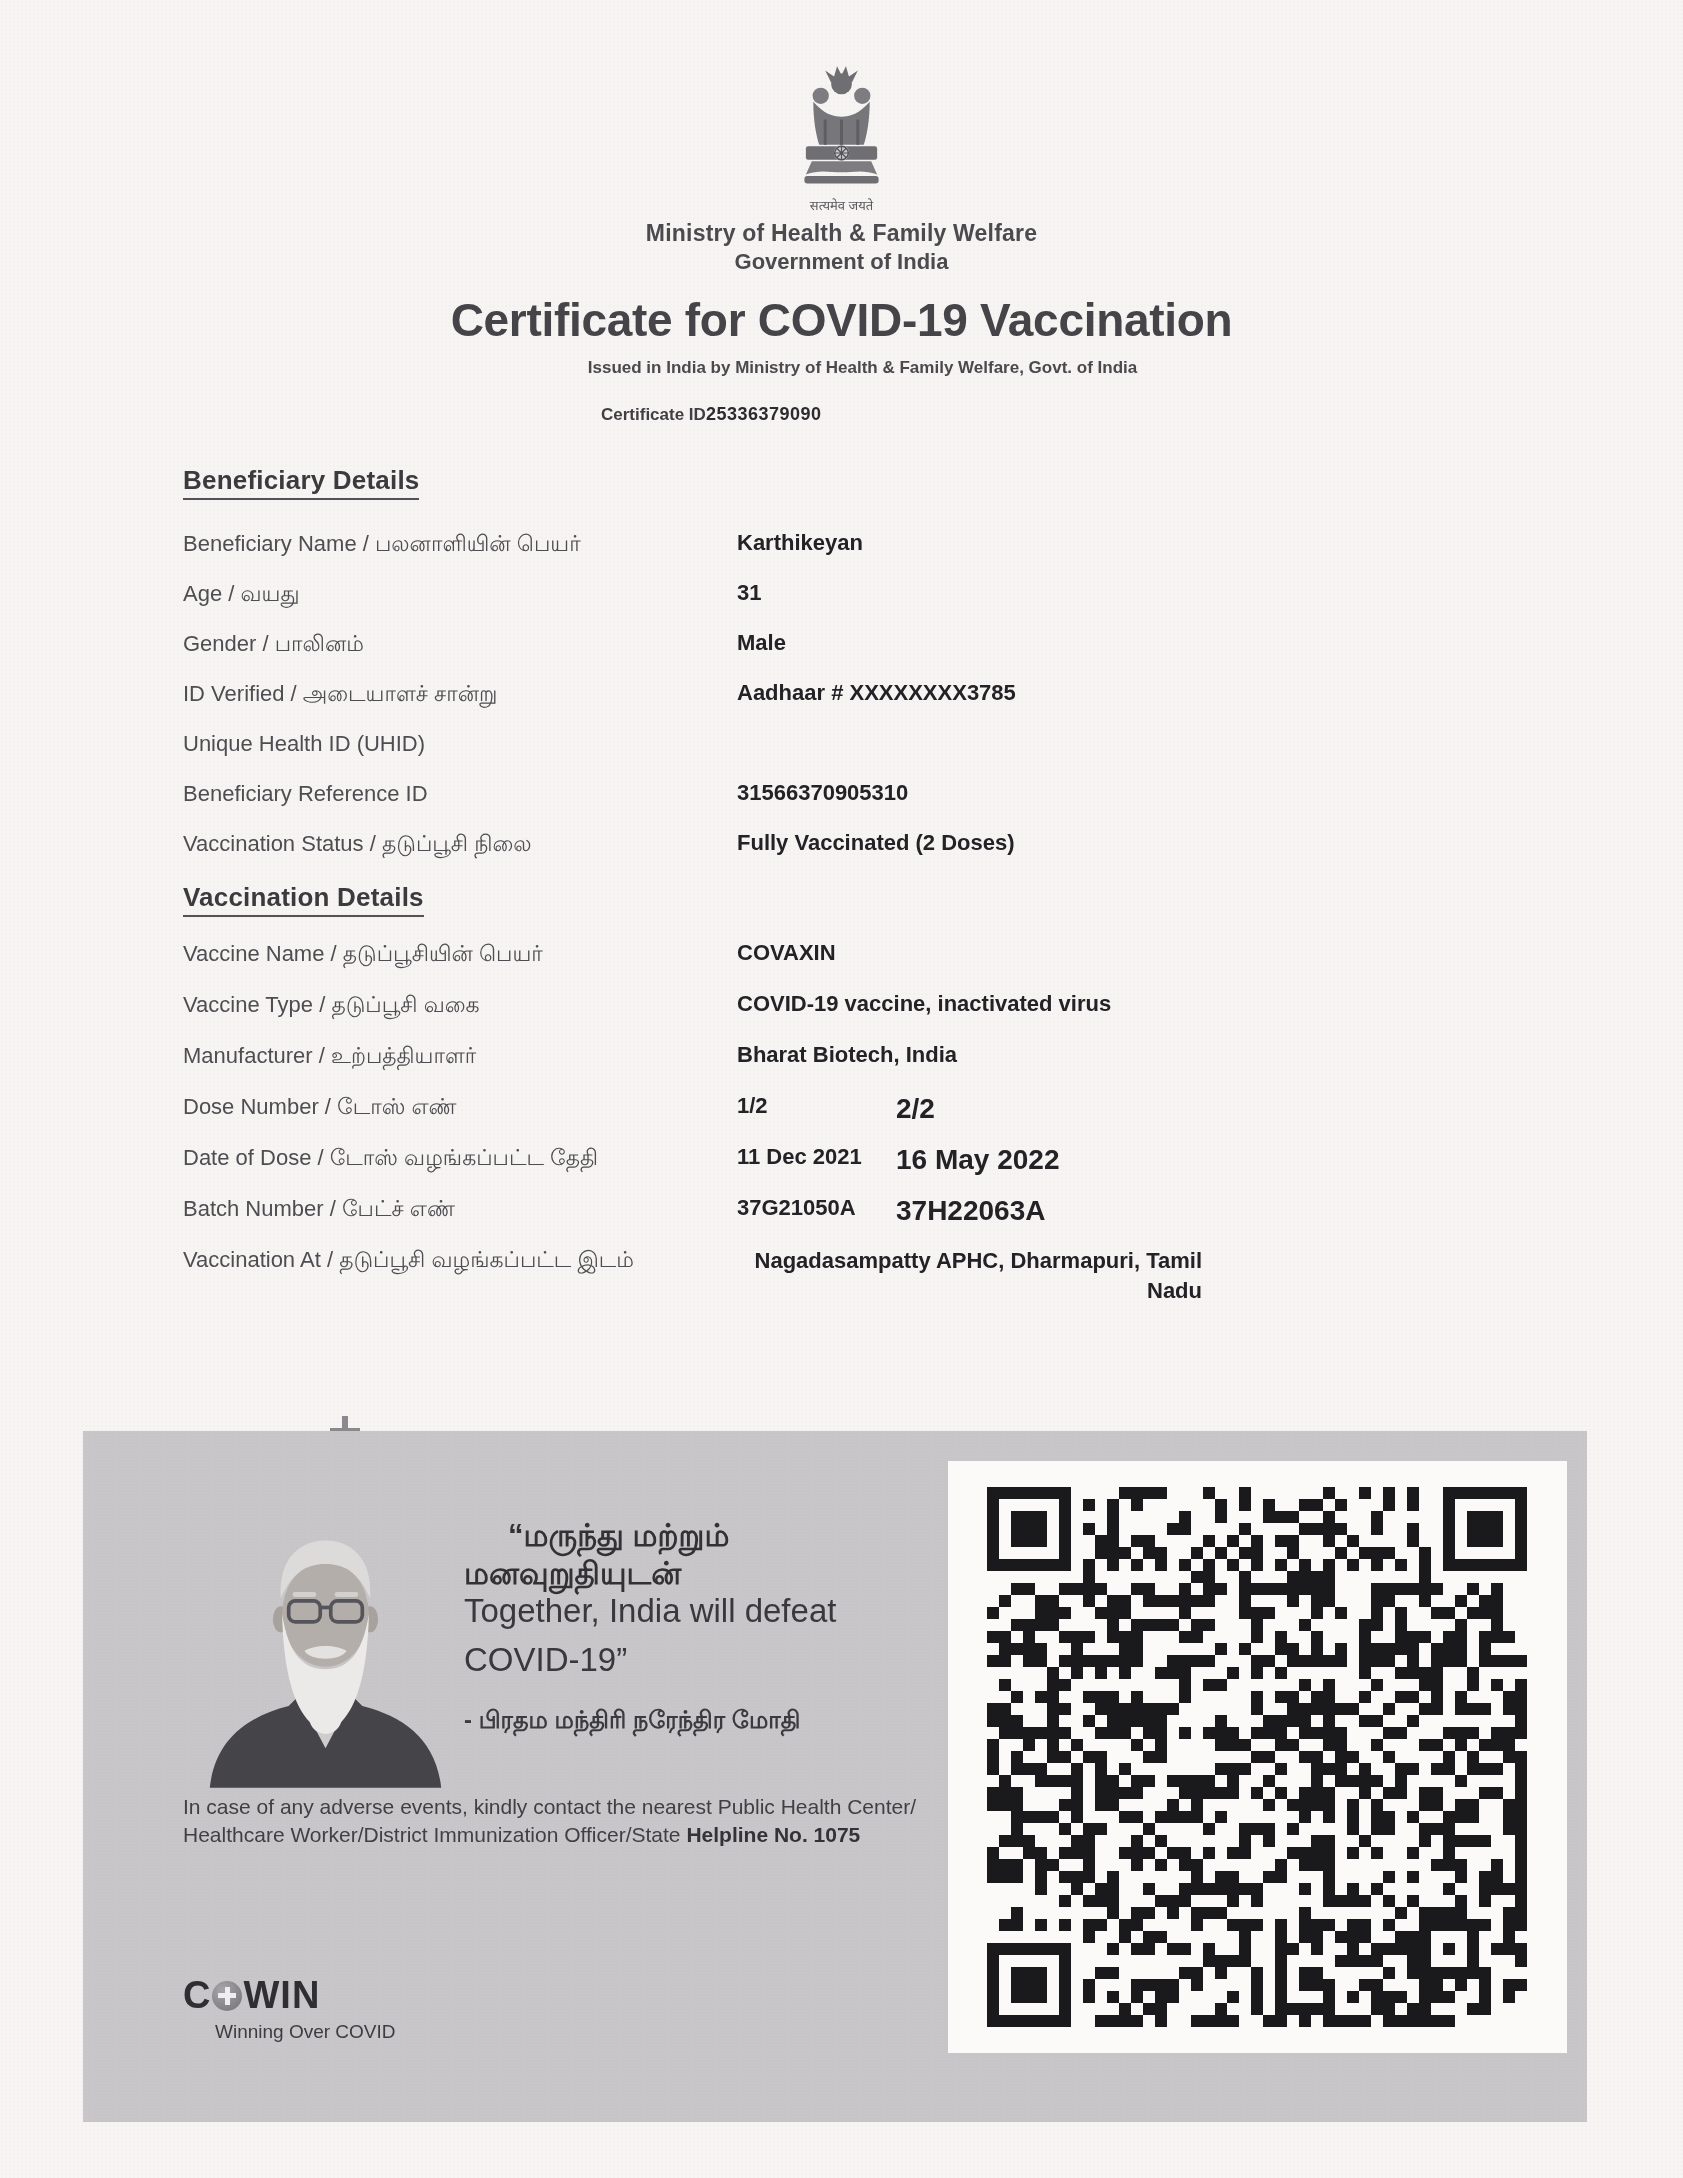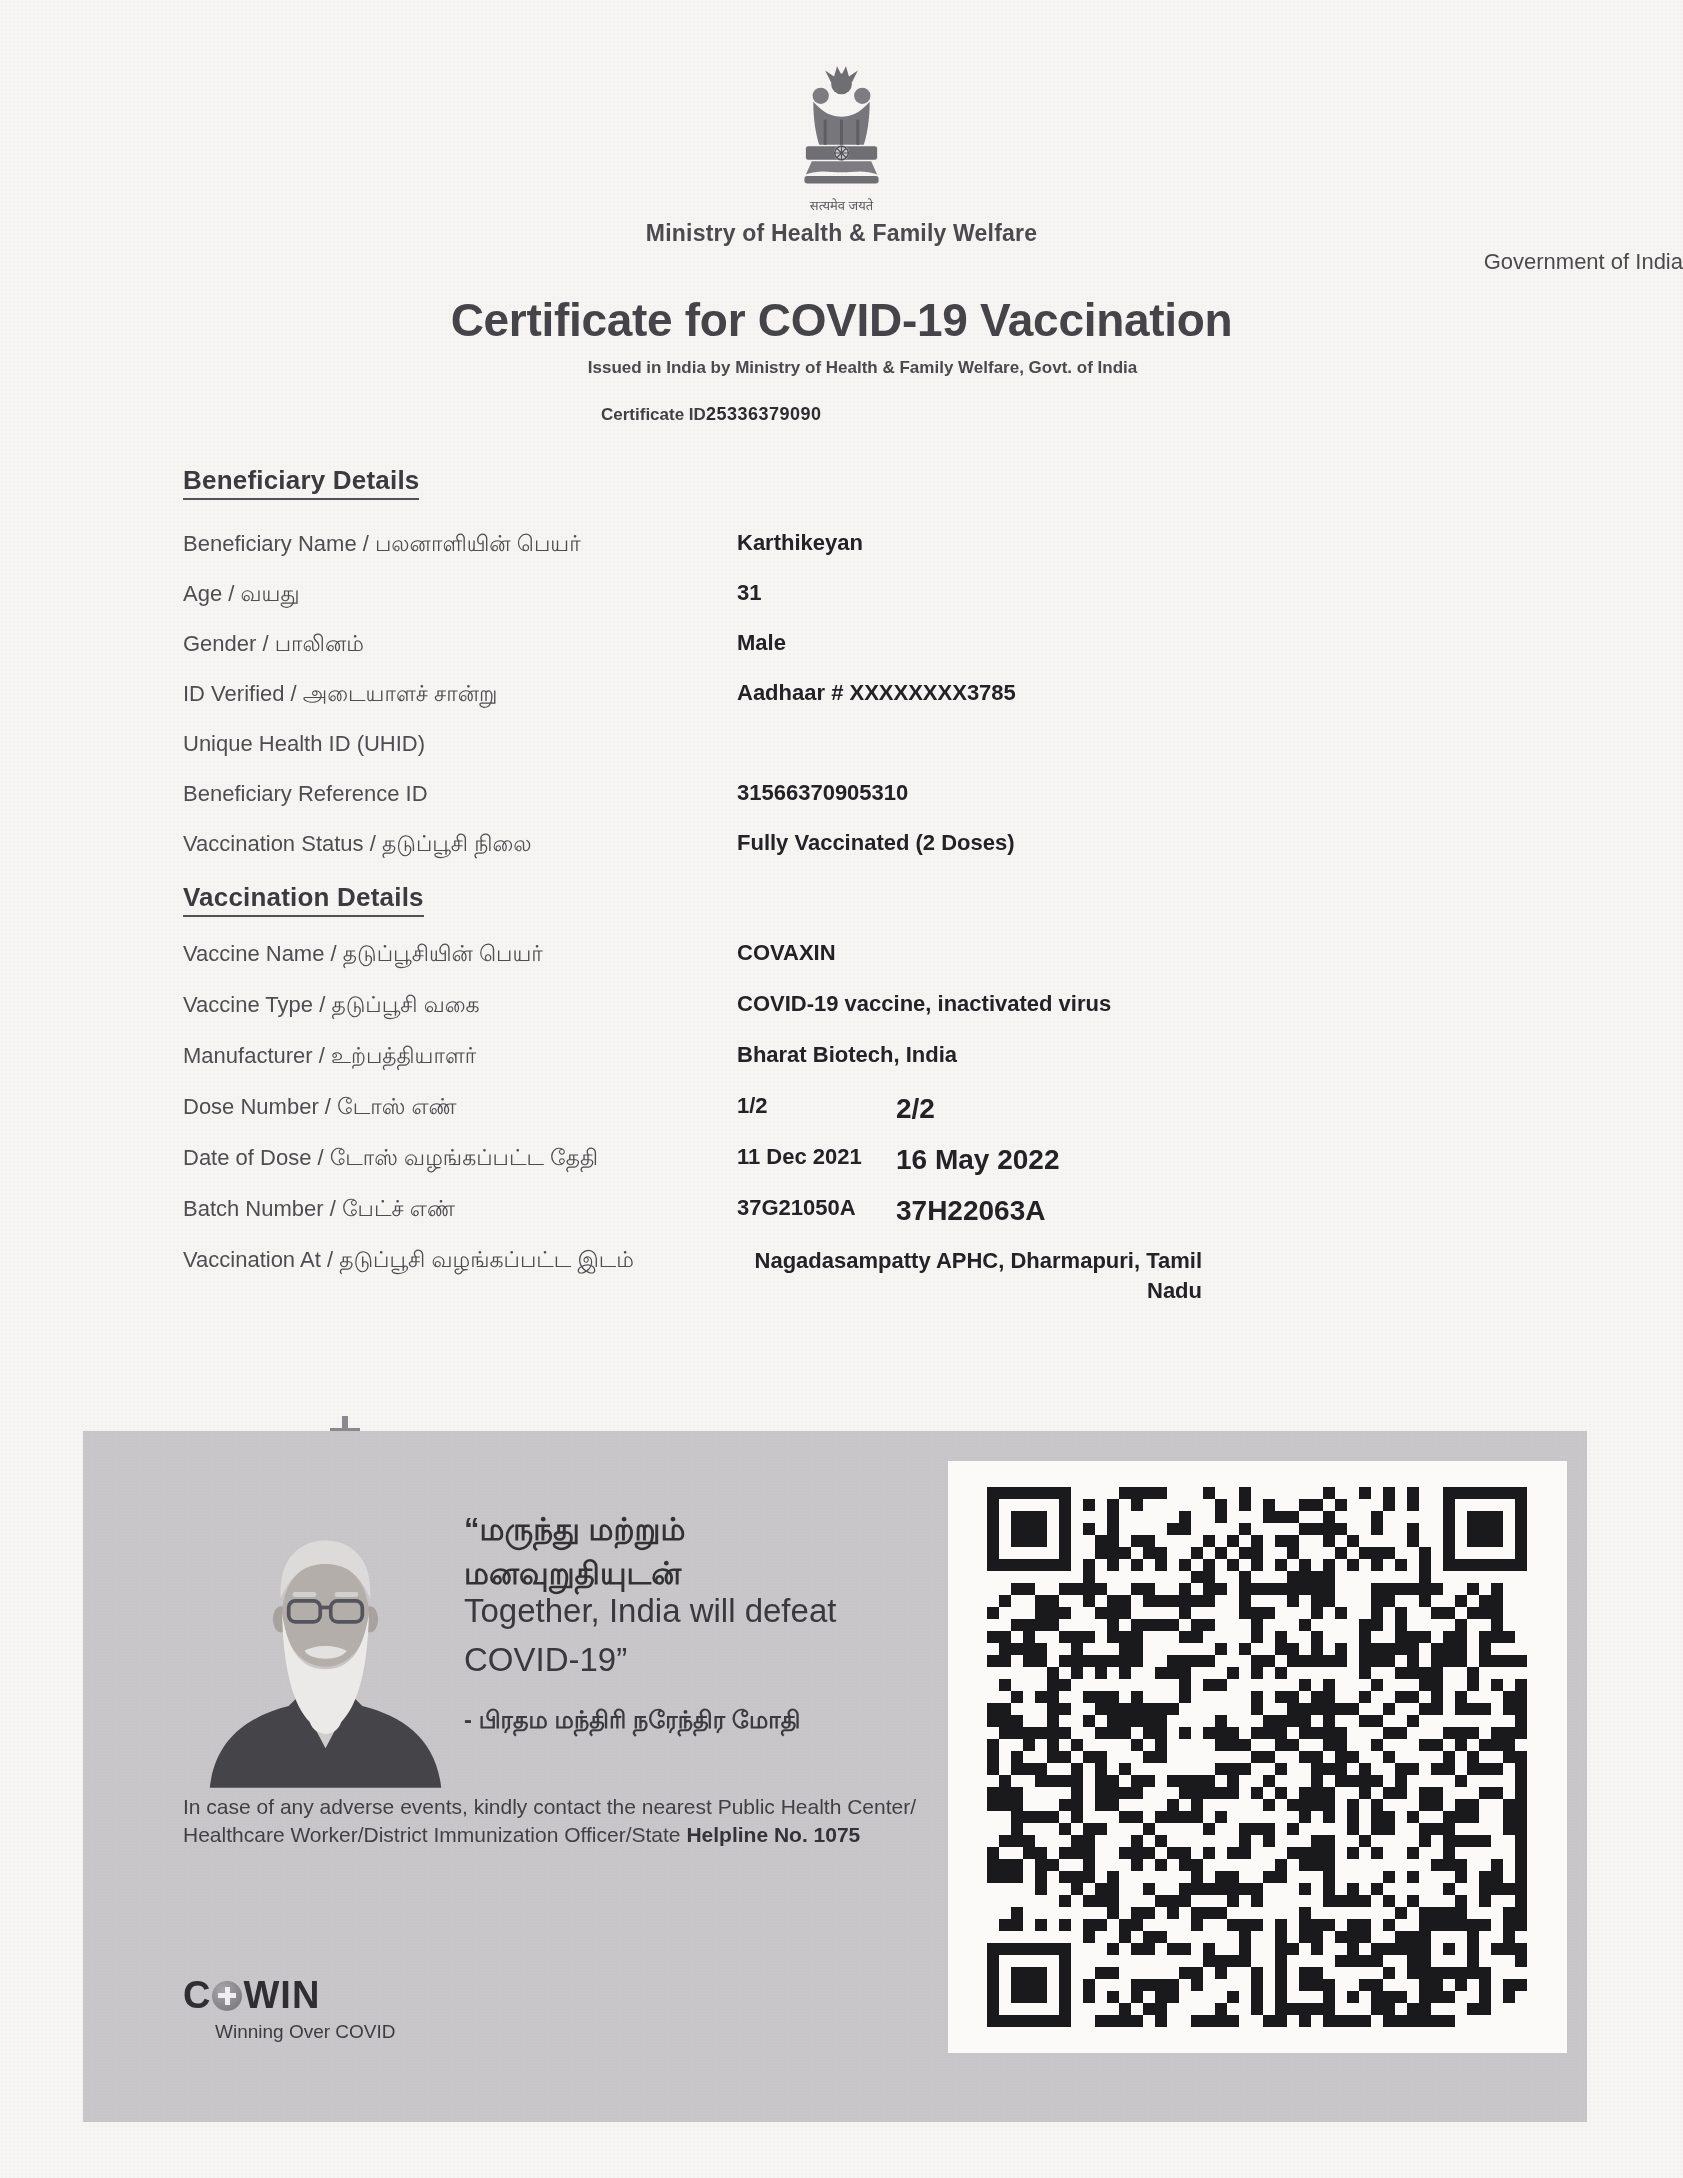--- a/index.html
+++ b/index.html
@@ -5,21 +5,21 @@
   html,body{margin:0;padding:0;}
   body{font-family:"Liberation Sans", sans-serif; background:#e8e6e4;}
   #page{position:relative; width:1683px; height:2178px; margin:0 auto;
         background:#f7f5f3;
         background-image:radial-gradient(rgba(210,200,198,.12) 1px, transparent 1px);
         background-size:4px 4px; overflow:hidden; color:#3c3b3e;}
   .abs{position:absolute;}
   .ctr{left:0; width:1683px; text-align:center;}
   
   .ministry{top:220px; font-size:23px; font-weight:bold; color:#4b4a4e; letter-spacing:0.2px;}
-  .govt{top:249px; font-size:22px; font-weight:normal; color:#4b4a4e;text-align:right;}
+  .govt{top:249px; font-size:22px; font-weight:bold; color:#4b4a4e;}
   .emblem-caption{top:196px; font-size:13px; color:#5a595d;}
   .title{top:293px; font-size:46px; font-weight:bold; color:#454449; letter-spacing:-0.3px;}
   .subtitle{top:358px; font-size:17px; font-weight:bold; color:#4a494d;padding-left:21px;}
   .certid{top:404px; left:601px; display:flex; align-items:baseline;}
   .certid .lbl{font-size:17px; font-weight:bold; color:#403f43;}
   .certid .val{font-size:18px; font-weight:bold; color:#2c2b2f; letter-spacing:0.5px;}
   
   .section-h{font-size:26px; font-weight:bold; color:#3b3a3e; border-bottom:2px solid #525155;
              padding-bottom:3px; letter-spacing:0.2px;}
   .rows{left:183px; width:1317px;}
@@ -177,21 +177,21 @@
       <path d="M33.5 36 C34 58 38 71 44 77 C46 83 54 83 56 77 C62 71 66 58 66.5 36 C64 52 58 57 50 57 C42 57 36 52 33.5 36 Z" fill="#eceae8"></path>
       <path d="M42 50 C46 47.5 54 47.5 58 50 C56 54 44 54 42 50 Z" fill="#e4e2e0"></path>
       <rect x="36" y="31" width="12" height="8" rx="2.5" fill="none" stroke="#55545a" stroke-width="1.4"></rect>
       <rect x="52" y="31" width="12" height="8" rx="2.5" fill="none" stroke="#55545a" stroke-width="1.4"></rect>
       <line x1="48" y1="33.5" x2="52" y2="33.5" stroke="#55545a" stroke-width="1.4"></line>
       <rect x="37.5" y="27.6" width="9" height="1.9" rx=".9" fill="#d3d1cf"></rect>
       <rect x="53.5" y="27.6" width="9" height="1.9" rx=".9" fill="#d3d1cf"></rect>
     </svg>
 
     <div class="quote abs">
-      <span class="q-ta" style="top:81px;">“மருந்து மற்றும்</span>
+      <span class="q-ta" style="top:87px;margin-left:44px;">“மருந்து மற்றும்</span>
       <span class="q-ta" style="top:125px;">மனவுறுதியுடன்</span>
       <span class="q-en" style="top:161px;">Together, India will defeat</span>
       <span class="q-en" style="top:210px;">COVID-19”</span>
       <span class="q-attr">- பிரதம மந்திரி நரேந்திர மோதி</span>
     </div>
 
     <div class="abs helpline-en">
       <span>In case of any adverse events, kindly contact the nearest Public Health Center/</span><br>
       <span>Healthcare Worker/District Immunization Officer/State </span><b>Helpline No. 1075</b>
     </div>

